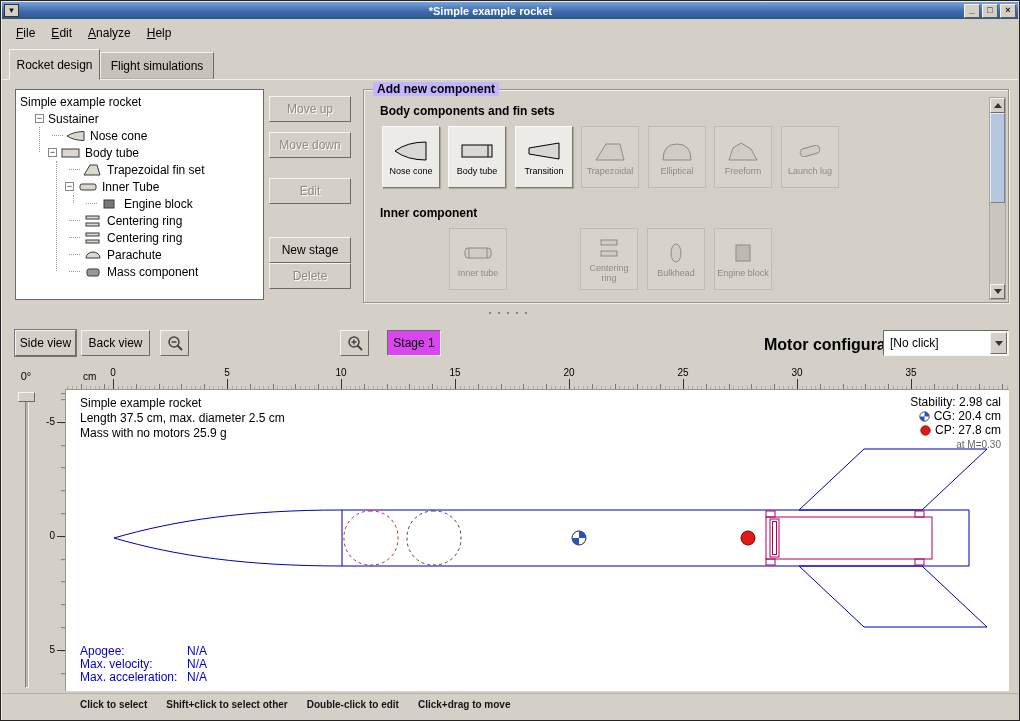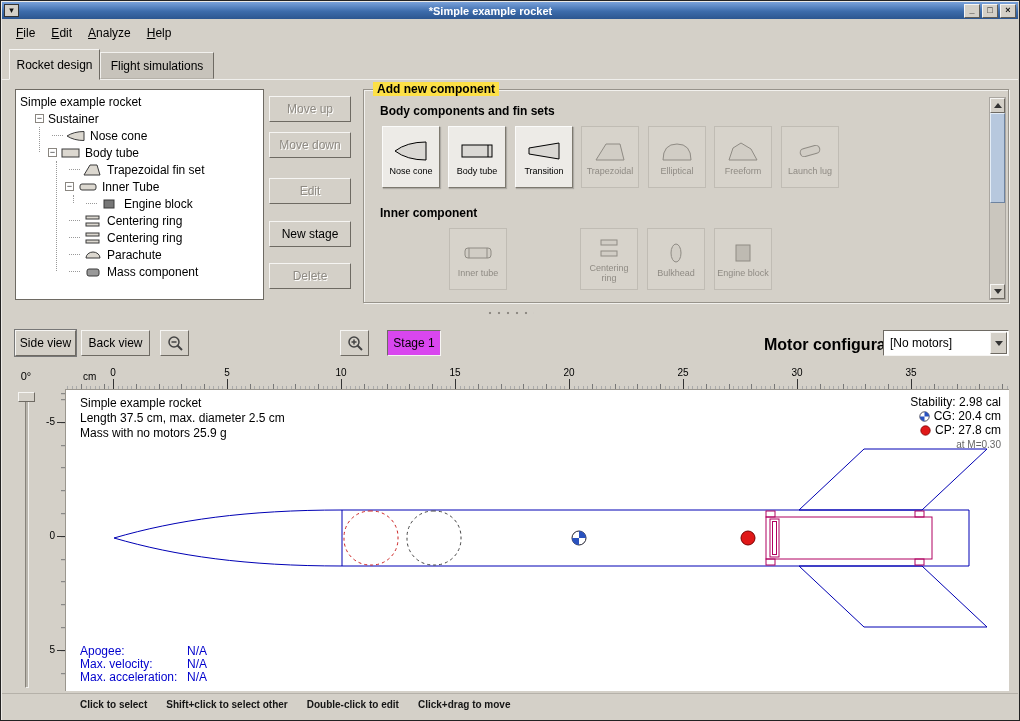--- a/index.html
+++ b/index.html
@@ -47,21 +47,21 @@
 
   
   .btn3d { background:#d4d0c8; border:1px solid; border-color:#f6f5f3 #6e6a63 #6e6a63 #f6f5f3;
            font-size:12px; color:#000; display:flex; align-items:center; justify-content:center; }
   .abtn { position:absolute; left:268px; width:82px; height:26px; }
   .disabled-btn { color:#8f8b84; text-shadow:1px 1px 0 #fff; }
 
   
   .group { position:absolute; left:362px; top:88px; width:646px; height:214px;
            border:1px solid #97938b; box-shadow:inset 1px 1px 0 #f2f1ee, 1px 1px 0 #f2f1ee; }
-  .group-title { position:absolute; left:9px; top:-8px; background:#fde047; padding:0 4px;
+  .group-title { position:absolute; left:9px; top:-8px; background:#c4b5fd; padding:0 4px;
            font-weight:bold; font-size:12px; }
   .section-label { position:absolute; font-weight:bold; font-size:12px; }
   .cbtn { position:absolute; width:58px; height:62px; display:flex; flex-direction:column;
           align-items:center; justify-content:center; gap:3px; font-size:9px; text-align:center; }
   .cbtn-enabled { background:#edebe7; color:#000;
           border:1px solid; border-color:#fbfbfa #7d796f #7d796f #fbfbfa;
           box-shadow:1px 1px 1px rgba(0,0,0,.18); }
   .cbtn-disabled { background:#d7d3cb; color:#8f8b84; border:1px solid #c0bcb4; }
   .cicon { stroke:currentColor; fill:currentColor; fill-opacity:0.08; stroke-width:1; }
 
@@ -247,21 +247,21 @@
             <rect x="4" y="3" width="12" height="7" rx="2" fill="#999"></rect>
           </svg>
         </span>
       <span>Mass component</span>
     </div>
   </div>
 
   <div class="btn3d abtn disabled-btn" style="top:95px">Move up</div>
   <div class="btn3d abtn disabled-btn" style="top:131px">Move down</div>
   <div class="btn3d abtn disabled-btn" style="top:177px">Edit</div>
-  <div class="btn3d abtn" style="top:220px">New stage</div>
+  <div class="btn3d abtn" style="top:236px">New stage</div>
   <div class="btn3d abtn disabled-btn" style="top:262px">Delete</div>
 
   <div class="group">
     <span class="group-title">Add new component</span>
     <span class="section-label" style="left:16px;top:14px">Body components and fin sets</span>
 
     <div class="cbtn cbtn-enabled" style="left:18px;top:36px">
       <svg class="cicon" width="36" height="24" viewBox="0 0 36 24">
           <path d="M2,12 Q14,3 33,3 L33,21 Q14,21 2,12 Z"></path>
         </svg>
@@ -361,21 +361,21 @@
     <svg width="18" height="18" viewBox="0 0 18 18">
         <circle cx="8" cy="8" r="5" fill="none" stroke="#444" stroke-width="1.5"></circle>
         <line x1="5.5" y1="8" x2="10.5" y2="8" stroke="#444" stroke-width="1.5"></line>
         <line x1="8" y1="5.5" x2="8" y2="10.5" stroke="#444" stroke-width="1.5"></line>
         <line x1="11.5" y1="11.5" x2="16" y2="16" stroke="#444" stroke-width="2"></line>
       </svg>
   </div>
   <div class="btn3d vbtn pressed" style="left:386px;width:54px">Stage 1</div>
   <span class="bold-label" style="left:763px;top:335px">Motor configuration:</span>
   <div class="combo" style="left:882px;width:126px">
-    <div class="combo-txt">[No motors]</div>
+    <div class="combo-txt">[No click]</div>
     <div class="combo-arrow">
         <div class="tri-down"></div>
       </div>
   </div>
 
   <div class="rot-label">0°</div>
   <div class="slider-track"></div>
   <div class="slider-thumb"></div>
 
   <div class="cm-label">cm</div>

